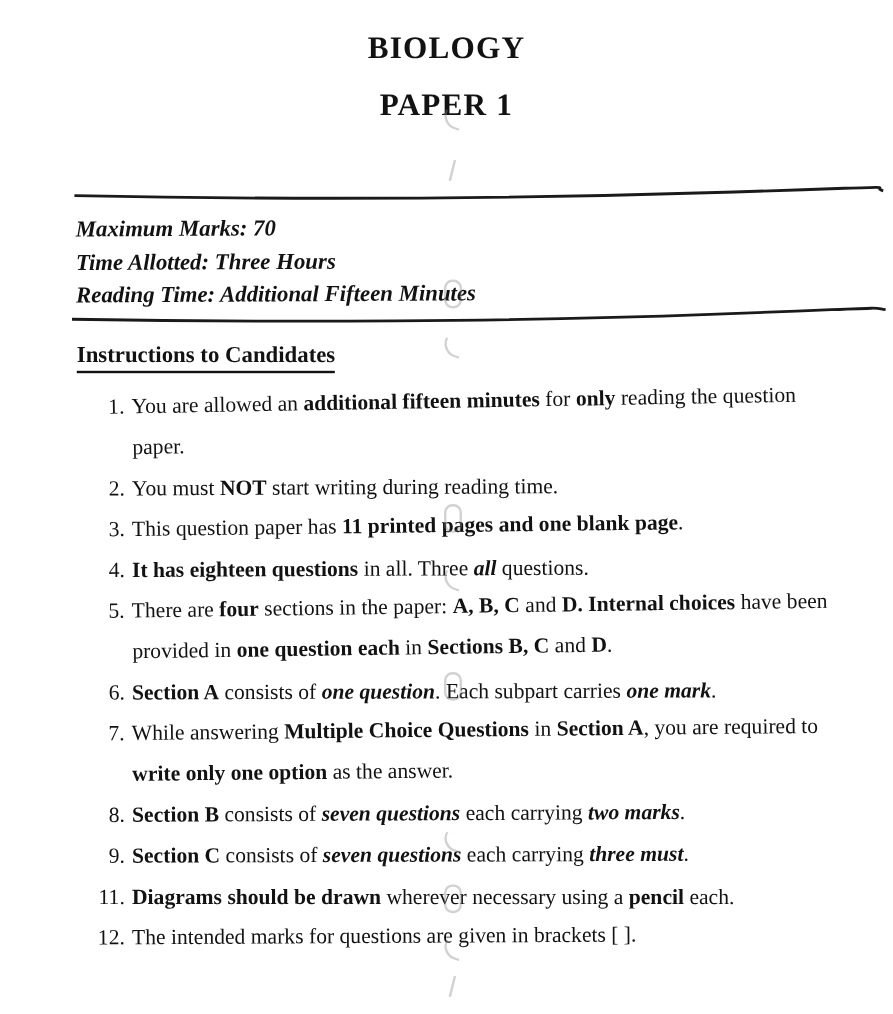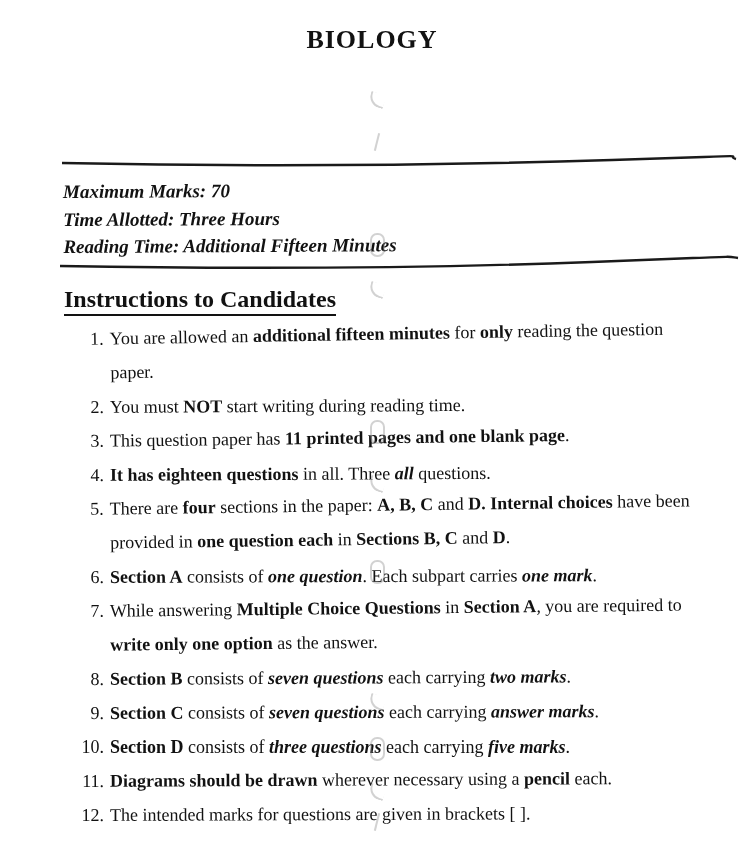--- a/index.html
+++ b/index.html
@@ -32,21 +32,21 @@
   .info-block { position:absolute; left:63px; top:178px; }
   .info-line {
     font-weight:bold; font-style:italic;
     font-size:19px; line-height:27.5px;
     white-space:nowrap;
   }
 
   
   .inst-heading {
     position:absolute; left:64px; top:286px;
-    font-weight:bold; font-size:24px;
+    font-weight:bold; font-size:19px;
     border-bottom:2.5px solid #121212;
     padding-bottom:1px;
     white-space:nowrap;
   }
 
   
   .inst-list { position:absolute; left:78px; top:322px; width:632px; }
   .inst-item { display:flex; align-items:flex-start; }
   .inst-num {
     flex:0 0 32px;
@@ -98,20 +98,21 @@
     width:2px; height:18px; background:#8a8a8a; transform:rotate(14deg);
   }
 </style>
 </head>
 <body>
 
 <div class="page">
 
   <div class="title-block">
     <div class="title-line">BIOLOGY</div>
+    <div class="title-line">PAPER 1</div>
   </div>
 
   <svg class="rule-svg rule-1" viewBox="0 0 690 16">
     <path d="M10,11 C200,15 400,13 560,8 S670,3 684,7" stroke="#1a1a1a" stroke-width="2.4" fill="none"></path>
   </svg>
 
   <div class="info-block">
     <div class="info-line">Maximum Marks: 70</div>
     <div class="info-line">Time Allotted: Three Hours</div>
     <div class="info-line">Reading Time: Additional Fifteen Minutes</div>
@@ -151,25 +152,21 @@
       <div class="inst-item">
         <span class="inst-num">7.</span>
         <div class="inst-text"><span class="s-n">While answering </span><span class="s-b">Multiple Choice Questions</span><span class="s-n"> in </span><span class="s-b">Section A</span><span class="s-n">, you are required to </span><span class="s-b">write only one option</span><span class="s-n"> as the answer.</span></div>
       </div>
       <div class="inst-item">
         <span class="inst-num">8.</span>
         <div class="inst-text"><span class="s-b">Section B</span><span class="s-n"> consists of </span><span class="s-bi">seven questions</span><span class="s-n"> each carrying </span><span class="s-bi">two marks</span><span class="s-n">.</span></div>
       </div>
       <div class="inst-item">
         <span class="inst-num">9.</span>
-        <div class="inst-text"><span class="s-b">Section C</span><span class="s-n"> consists of </span><span class="s-bi">seven questions</span><span class="s-n"> each carrying </span><span class="s-bi">answer marks</span><span class="s-n">.</span></div>
-      </div>
-      <div class="inst-item">
-        <span class="inst-num">10.</span>
-        <div class="inst-text"><span class="s-b">Section D</span><span class="s-n"> consists of </span><span class="s-bi">three questions</span><span class="s-n"> each carrying </span><span class="s-bi">five marks</span><span class="s-n">.</span></div>
+        <div class="inst-text"><span class="s-b">Section C</span><span class="s-n"> consists of </span><span class="s-bi">seven questions</span><span class="s-n"> each carrying </span><span class="s-bi">three must</span><span class="s-n">.</span></div>
       </div>
       <div class="inst-item">
         <span class="inst-num">11.</span>
         <div class="inst-text"><span class="s-b">Diagrams should be drawn</span><span class="s-n"> wherever necessary using a </span><span class="s-b">pencil</span><span class="s-n"> each.</span></div>
       </div>
       <div class="inst-item">
         <span class="inst-num">12.</span>
         <div class="inst-text"><span class="s-n">The intended marks for questions are given in brackets [ ].</span></div>
       </div>
     </div>

